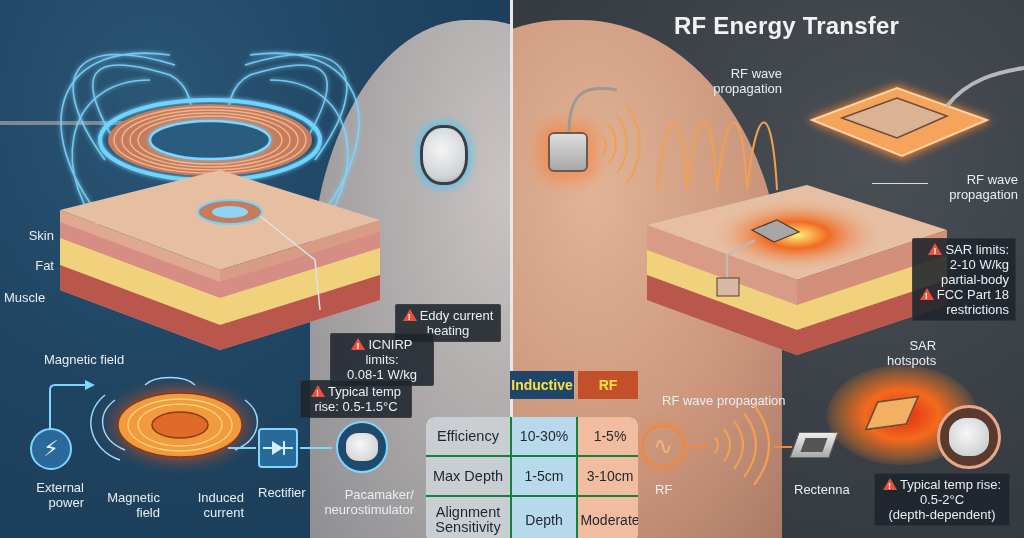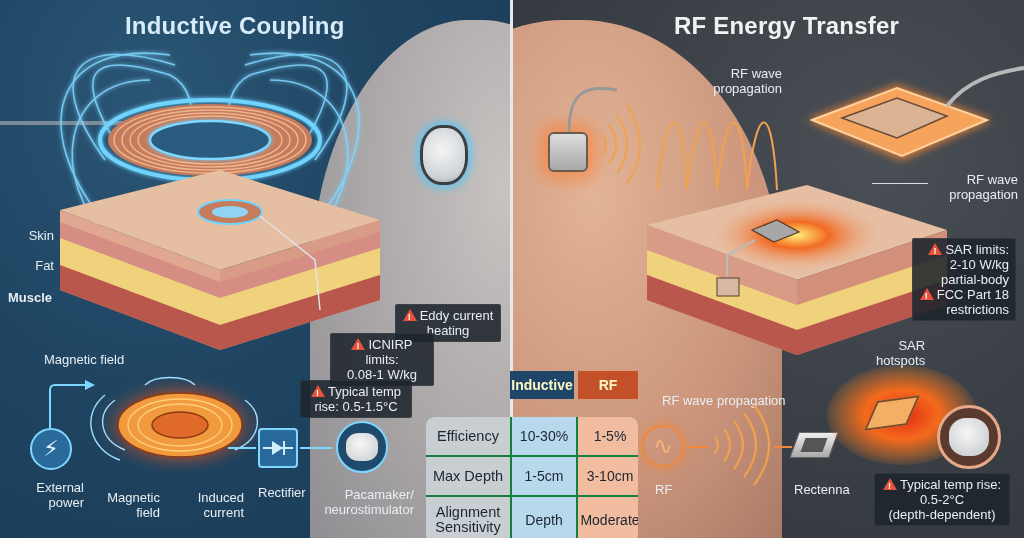--- a/index.html
+++ b/index.html
@@ -40,21 +40,21 @@
     border-left: 7px solid transparent; border-right: 7px solid transparent;
     border-bottom: 12px solid #e8523a; position: relative; margin-right: 3px;
   }
   .warn-icon::after { content: "!"; position: absolute; left: -2px; top: 1px; font-size: 9px; font-weight: bold; color: #fff; }
 
   
   .tissue { position: absolute; }
 
   
   .cmp-table { position: absolute; left: 426px; top: 371px; z-index: 6; }
-  .cmp-head { position: absolute; height: 28px; color: #fef9c3; font-weight: bold; font-size: 14px; display: flex; align-items: center; justify-content: center; }
+  .cmp-head { position: absolute; height: 28px; color: #fde047; font-weight: bold; font-size: 14px; display: flex; align-items: center; justify-content: center; }
   .cmp-head-ind { left: 84px; width: 64px; background: #1f4668; }
   .cmp-head-rf { left: 152px; width: 60px; background: #c4502a; }
   .cmp-body { position: absolute; top: 46px; left: 0; width: 212px; border-radius: 8px; overflow: hidden; display: grid;
     grid-template-columns: 84px 64px 64px; grid-template-rows: 38px 38px 46px; gap: 2px; background: #15803d; }
   .cmp-cell { display: flex; align-items: center; justify-content: center; text-align: center; font-size: 14px; line-height: 15px; color: #1d2630; }
   .cmp-rowh { background: #c9ced3; font-size: 14.5px; }
   .cmp-ind { background: #b8d8ec; }
   .cmp-rf { background: #f2bca0; }
 
   .circle-icon { position: absolute; border-radius: 50%; display: flex; align-items: center; justify-content: center; }
@@ -112,21 +112,21 @@
     <polygon points="160,148 320,98 320,125 160,175" fill="#f0d27c"></polygon>
     <polygon points="160,175 320,125 320,150 160,200" fill="#b9574c"></polygon>
 
     <ellipse cx="170" cy="62" rx="32" ry="12" fill="#c47c5c" stroke="#6fd4ff" stroke-width="2"></ellipse>
     <ellipse cx="170" cy="62" rx="18" ry="6" fill="#8fd4f4"></ellipse>
     <path d="M200 66 L 255 110 L 260 160" stroke="#dde3e8" stroke-width="1.5" fill="none"></path>
   </svg>
 
   <div class="label" style="left:14px;top:228px;text-align:right;width:40px;">Skin</div>
   <div class="label" style="left:14px;top:258px;text-align:right;width:40px;">Fat</div>
-  <div class="label" style="left:4px;top:290px;text-align:center;width:52px;font-weight:bold;">Muscle</div>
+  <div class="label" style="left:4px;top:290px;text-align:left;width:52px;">Muscle</div>
 
   <div class="circle-icon" style="left:420px;top:125px;width:48px;height:60px;border-radius:44%;background:radial-gradient(circle at 45% 40%, #f4f4f4 0%, #cfd3d6 70%, #9aa1a6 100%);border:3px solid #3b3f44;box-shadow:0 0 8px 3px #5fc4f0;"></div>
 
   <div class="warn-box" style="left:395px;top:304px;width:106px;">
     <span class="warn-icon"></span><span>Eddy current</span><br>
     <span>heating</span>
   </div>
   <div class="warn-box" style="left:330px;top:333px;width:104px;">
     <span class="warn-icon"></span><span>ICNIRP limits:</span><br>
     <span>0.08-1 W/kg</span>
@@ -184,21 +184,20 @@
   <div class="label" style="left:258px;top:485px;">Rectifier</div>
 
   <div class="arrow-line" style="left:300px;top:447px;width:32px;background:#7fd6ff;"></div>
   <div class="circle-icon" style="left:336px;top:421px;width:52px;height:52px;background:#1f4a6c;border:2px solid #7fd6ff;">
     <div style="width:32px;height:28px;border-radius:40%;background:radial-gradient(circle at 45% 40%, #f7f7f7 0%, #c6cacd 100%);"></div>
   </div>
   <div class="label" style="left:318px;top:487px;width:96px;">
     <span>Pacamaker/</span><br><span>neurostimulator</span>
   </div>
 
-  <div class="title title-left">Inductive Coupling</div>
 </div>
 
 <div class="panel panel-right">
   <div class="torso torso-right"></div>
 
   <div style="position:absolute;left:36px;top:132px;width:40px;height:40px;border-radius:6px;background:linear-gradient(#ddd,#a8a8a8);border:2px solid #6a5a52;box-shadow:0 0 16px 8px rgba(255,120,40,0.55);"></div>
   <svg style="position:absolute;left:45px;top:70px;" width="300" height="130">
     <path d="M12 62 C 12 20, 30 15, 60 20" stroke="#999" stroke-width="3" fill="none"></path>
     <g fill="none" stroke="#f0a050" stroke-width="2">
       <path d="M45 65 q 8 10 0 20"></path>
@@ -272,21 +271,21 @@
     </g>
   </svg>
   <div class="arrow-line" style="left:262px;top:446px;width:18px;background:#f0873a;"></div>
   <div style="position:absolute;left:282px;top:432px;width:40px;height:26px;background:linear-gradient(#eee,#aaa);border:1px solid #666;transform:skewX(-20deg);">
     <div style="margin:5px 8px;height:14px;background:#555;"></div>
   </div>
   <div class="label" style="left:282px;top:482px;">Rectenna</div>
 
   <div style="position:absolute;left:315px;top:365px;width:150px;height:100px;border-radius:50%;background:radial-gradient(ellipse, #e22a14 0%, #f46a1c 35%, rgba(240,120,30,0.4) 60%, rgba(0,0,0,0) 75%);"></div>
   <div style="position:absolute;left:360px;top:398px;width:40px;height:30px;background:#f3b064;border:2px solid #7a4a2a;transform:skewX(-30deg) rotate(-8deg);"></div>
-  <div class="label" style="left:364px;top:338px;">
+  <div class="label" style="left:375px;top:338px;">
     <span>SAR</span><br><span>hotspots</span>
   </div>
   <div class="circle-icon" style="left:425px;top:405px;width:64px;height:64px;background:#5a3a2e;border:3px solid #e8a88a;">
     <div style="width:40px;height:38px;border-radius:42%;background:radial-gradient(circle at 45% 40%, #f7f7f7 0%, #c0c4c8 100%);"></div>
   </div>
 
   <div class="warn-box" style="left:362px;top:473px;width:136px;">
     <span class="warn-icon"></span><span>Typical temp rise:</span><br>
     <span>0.5-2°C</span><br>
     <span>(depth-dependent)</span>

